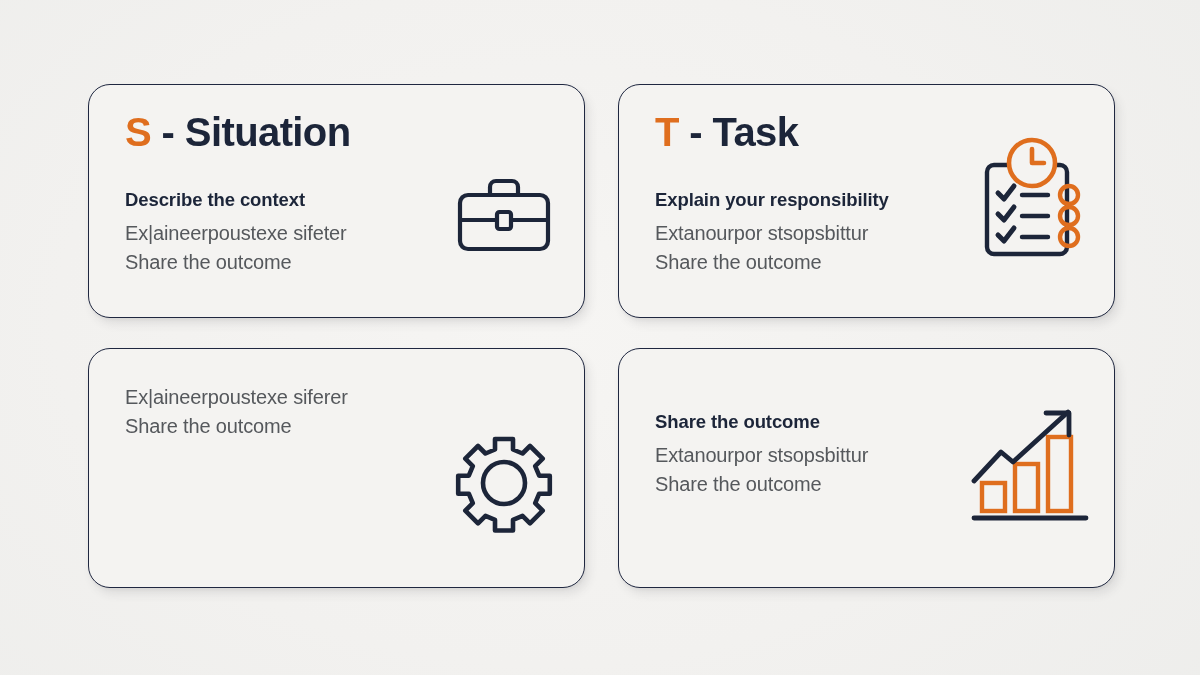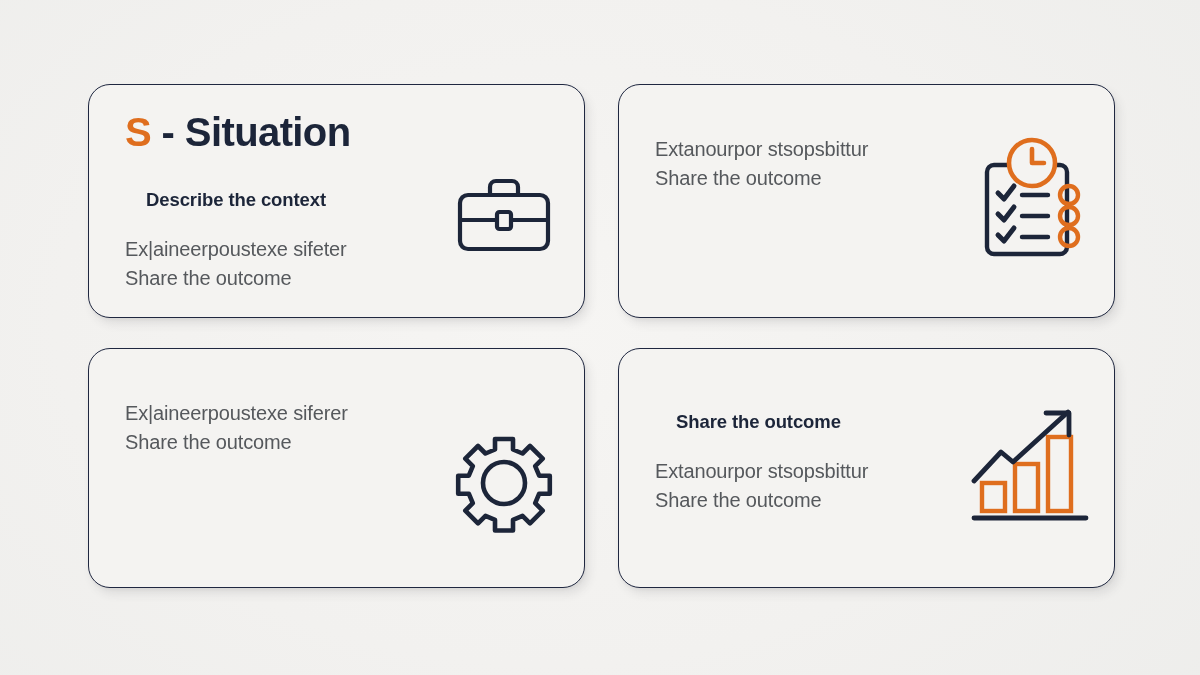--- a/index.html
+++ b/index.html
@@ -64,24 +64,23 @@
     color: #1c2539;
   }
   .sub {
     margin-top: 36px;
     font-size: 18.5px;
     font-weight: bold;
     color: #1c2539;
     letter-spacing: -0.1px;
     line-height: 1.2;
     white-space: nowrap;
-    margin-left: 21px;
   }
   .lines {
-    margin-top: 24px;
+    margin-top: 8px;
   }
   .line {
     font-size: 20px;
     color: #55585c;
     line-height: 1.45;
     letter-spacing: -0.15px;
     white-space: nowrap;
   }
   .icon {
     position: absolute;
@@ -116,20 +115,24 @@
           <path class="ink" stroke-width="4.2" stroke-linejoin="round" d="M38 14 a6 6 0 0 1 6-6 h16 a6 6 0 0 1 6 6 v8 h-28 z"></path>
           <rect class="ink" x="8" y="22" width="88" height="54" rx="8" stroke-width="4.2"></rect>
           <path class="ink" stroke-width="4.2" d="M8 47 h38 M58 47 h38"></path>
           <rect class="ink" x="45" y="39" width="14" height="17" rx="2.5" stroke-width="4.2"></rect>
         </svg>
       </div>
     </div>
 
     <div class="card">
       <div class="card-inner">
+        <div class="title">
+          <span class="letter">T</span><span class="dash"> - </span><span>Task</span>
+        </div>
+        <div class="sub">Explain your responsibility</div>
         <div class="lines">
           <div class="line">Extanourpor stsopsbittur</div>
           <div class="line">Share the outcome</div>
         </div>
         <svg class="icon icon-clipboard" viewBox="0 0 118 142">
 
           <path class="ink" stroke-width="4.4" stroke-linecap="round" stroke-linejoin="round" d="M40 30 H18 a7 7 0 0 0 -7 7 v75 a7 7 0 0 0 7 7 h66 a7 7 0 0 0 7 -7 V37 a7 7 0 0 0 -7 -7 H72"></path>
 
           <path class="ink" stroke-width="5" stroke-linecap="round" stroke-linejoin="round" d="M22 58 l6 6 l10 -13"></path>
           <path class="ink" stroke-width="5" stroke-linecap="round" stroke-linejoin="round" d="M22 79 l6 6 l10 -13"></path>

